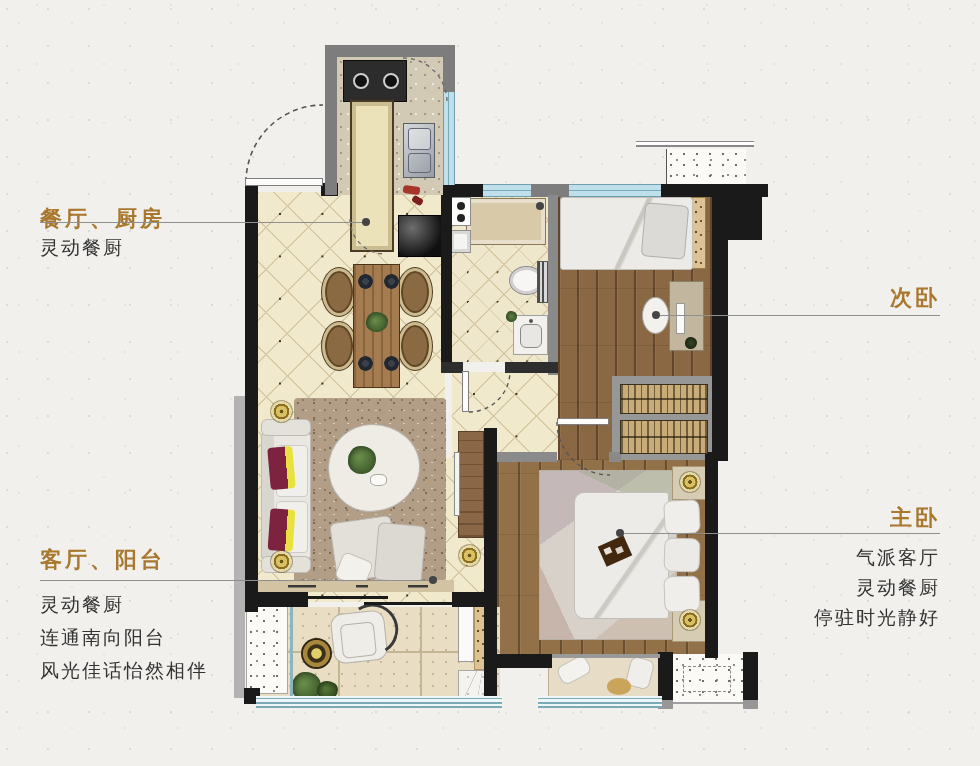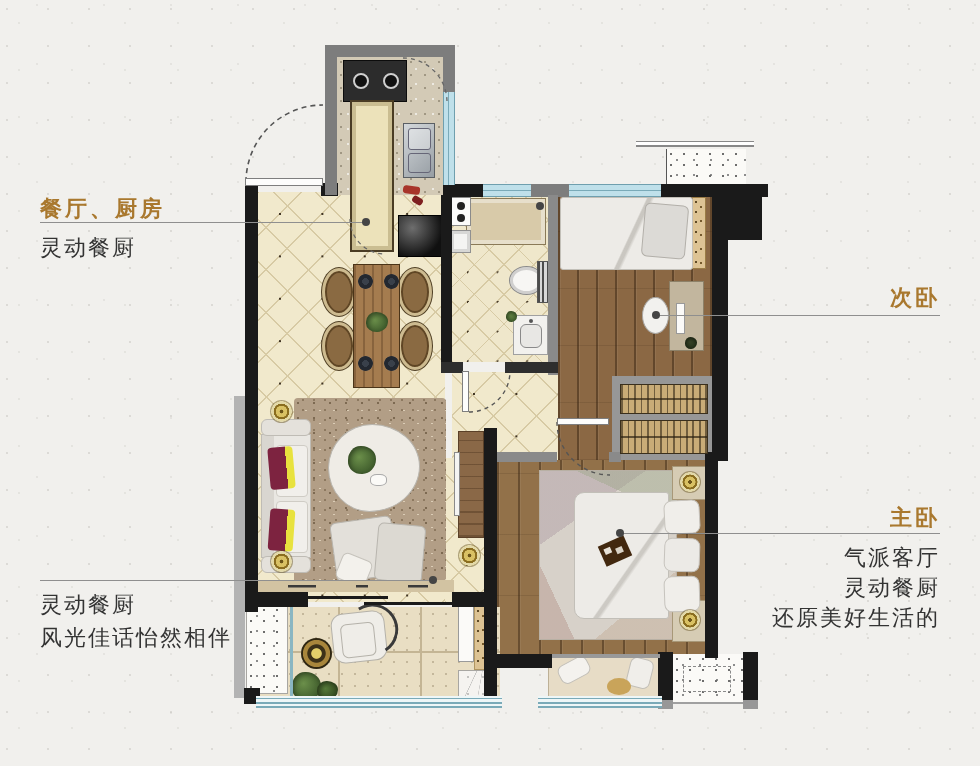--- a/index.html
+++ b/index.html
@@ -10,21 +10,21 @@
       radial-gradient(circle 1px at 7px 9px, rgba(180,178,172,.35) 98%, transparent),
       radial-gradient(circle 1px at 19px 23px, rgba(200,198,192,.3) 98%, transparent),
       radial-gradient(circle 1.2px at 37px 5px, rgba(190,188,182,.25) 98%, transparent);
     background-size:41px 37px,53px 47px,67px 59px;
     font-family:"Liberation Serif",serif;}
   .abs{position:absolute;}
   i.abs,b.abs,s.abs{display:block;text-decoration:none;font-style:normal;font-weight:normal;}
 
   
   .ann-title{position:absolute;font-weight:bold;font-size:22px;line-height:1.2;color:#a9782e;letter-spacing:3px;white-space:nowrap;}
-  .ann-text{position:absolute;font-size:22px;color:#333;letter-spacing:2px;white-space:nowrap;}
+  .ann-text{position:absolute;font-size:19px;color:#333;letter-spacing:2px;white-space:nowrap;}
   .ann-text p{margin:0;}
   .t-right{text-align:right;}
   .leader{position:absolute;height:0;border-top:1.5px solid #8f8f8f;z-index:40;}
   .leader i{position:absolute;width:8px;height:8px;border-radius:50%;background:#454545;top:-5px;}
   .dot-r{right:-4px;} .dot-l{left:-4px;}
 
   
   .wall{position:absolute;background:#1a1a1a;z-index:20;}
   .gwall{position:absolute;background:#7d7d7d;z-index:20;}
   .mgray{position:absolute;background:#979797;z-index:20;}
@@ -105,49 +105,51 @@
   .doorleaf{position:absolute;background:#fdfdfc;border:1px solid #7e7e7e;z-index:25;}
   .arcs{position:absolute;left:0;top:0;z-index:24;pointer-events:none;}
   .watermark{position:absolute;z-index:50;font-weight:bold;color:rgba(255,255,255,.42);
     font-size:58px;letter-spacing:38px;font-family:"Liberation Serif",serif;pointer-events:none;}
 </style>
 </head>
 <body>
 
 <div class="canvas">
 
-  <div class="ann-title" style="left:40px;top:196px;">餐厅、厨房</div>
+  <div class="ann-title" style="left:40px;top:206px;">餐厅、厨房</div>
   <div class="leader" style="left:40px;top:222px;width:326px;">
       <i class="dot-r"></i>
     </div>
   <div class="ann-text" style="left:40px;top:230px;line-height:35px;">
     <p>灵动餐厨</p>
   </div>
 
+  <div class="ann-title" style="left:40px;top:547px;">客厅、阳台</div>
   <div class="leader" style="left:40px;top:580px;width:393px;">
       <i class="dot-r"></i>
     </div>
   <div class="ann-text" style="left:40px;top:588px;line-height:33px;">
     <p>灵动餐厨</p>
+    <p>连通南向阳台</p>
     <p>风光佳话怡然相伴</p>
   </div>
 
   <div class="ann-title t-right" style="right:40px;top:285px;">次卧</div>
   <div class="leader" style="left:656px;top:315px;width:284px;">
       <i class="dot-l"></i>
     </div>
 
   <div class="ann-title t-right" style="right:40px;top:505px;">主卧</div>
   <div class="leader" style="left:620px;top:533px;width:320px;">
       <i class="dot-l"></i>
     </div>
   <div class="ann-text t-right" style="right:40px;top:543px;line-height:30px;">
     <p>气派客厅</p>
     <p>灵动餐厨</p>
-    <p>还原美好生活的</p>
+    <p>停驻时光静好</p>
   </div>
 
   <i class="abs floor tile" style="left:258px;top:192px;width:187px;height:410px;"></i>
   <i class="abs floor tile" style="left:452px;top:372px;width:106px;height:88px;"></i>
   <i class="abs floor tile" style="left:445px;top:458px;width:52px;height:144px;"></i>
   <i class="abs floor speckfloor" style="left:337px;top:57px;width:106px;height:138px;"></i>
   <i class="abs floor tile-sm" style="left:452px;top:197px;width:96px;height:165px;"></i>
   <i class="abs floor wood" style="left:558px;top:197px;width:154px;height:263px;"></i>
   <i class="abs floor wood2" style="left:497px;top:460px;width:208px;height:197px;"></i>
   <i class="abs floor balcfloor" style="left:258px;top:607px;width:242px;height:90px;"></i>

